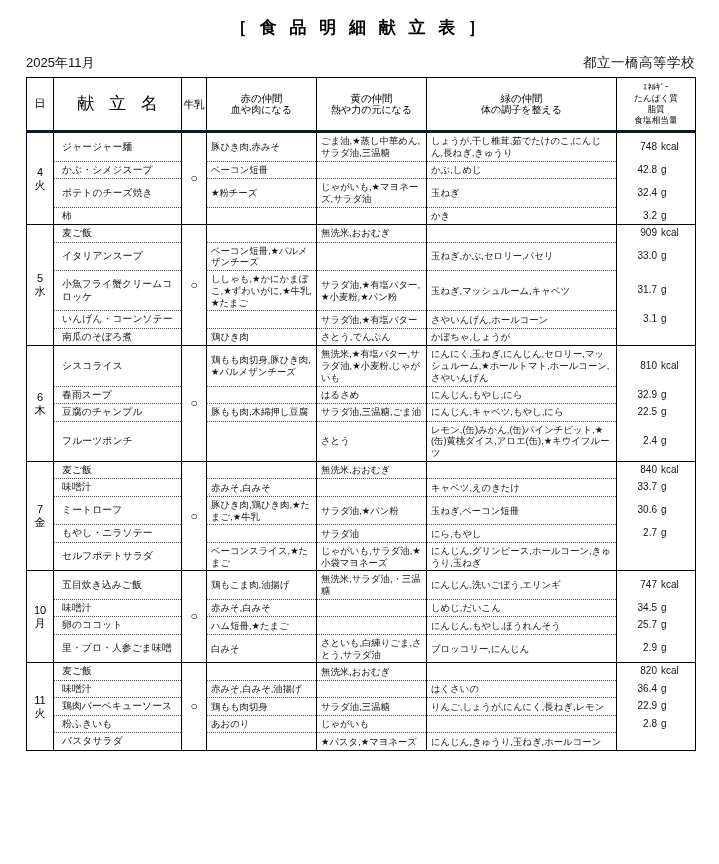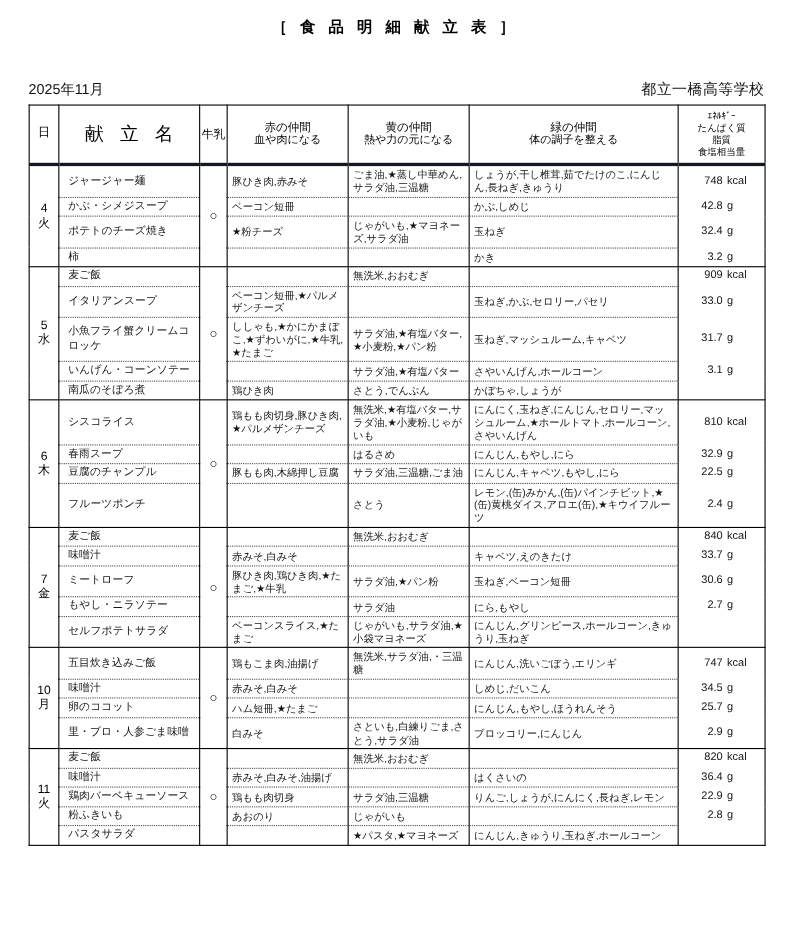--- a/index.html
+++ b/index.html
@@ -24,32 +24,32 @@
   }
 
   
   .title-row {
     text-align: center;
     padding-top: 16px;
     height: 30px;
   }
   .doc-title {
     display: inline-block;
-    font-size: 14px;
+    font-size: 17px;
     font-weight: bold;
     letter-spacing: 4px;
     color: #000;
   }
 
   
   .sub-header {
     display: flex;
     justify-content: space-between;
     align-items: flex-end;
-    margin: 24px 24px 5px 26px;
+    margin: 6px 24px 5px 26px;
     height: 20px;
   }
   .month-label {
     font-size: 13px;
     color: #111;
   }
   .school-label {
     font-size: 13.5px;
     color: #111;
     letter-spacing: 0.5px;

